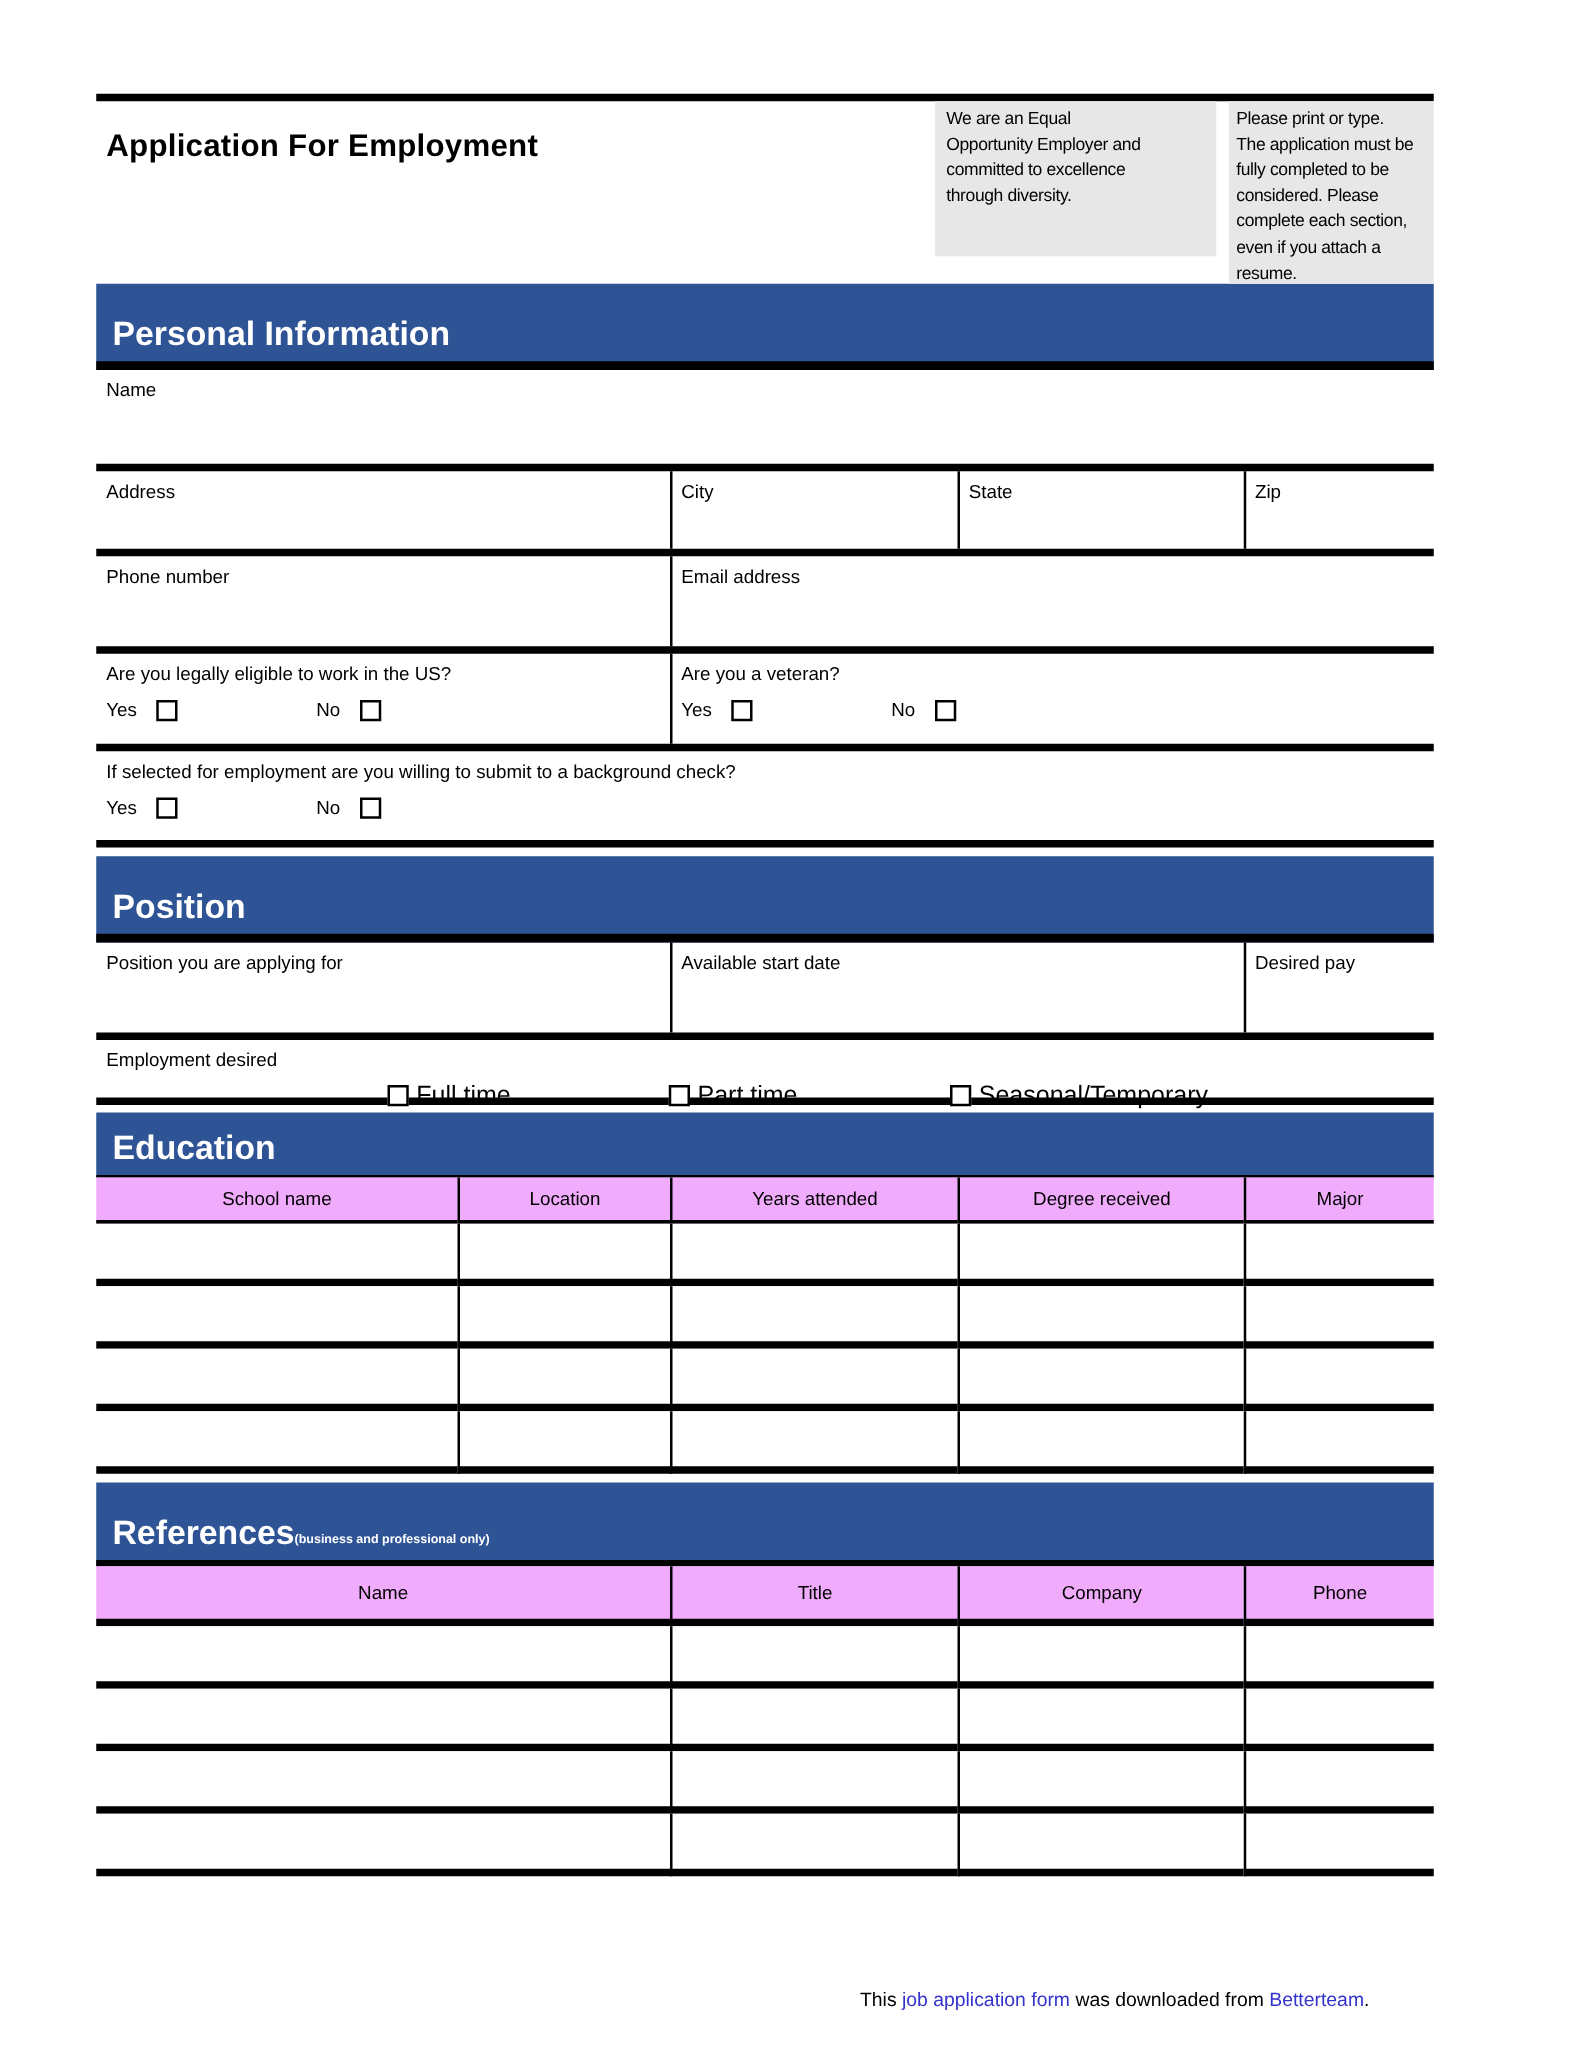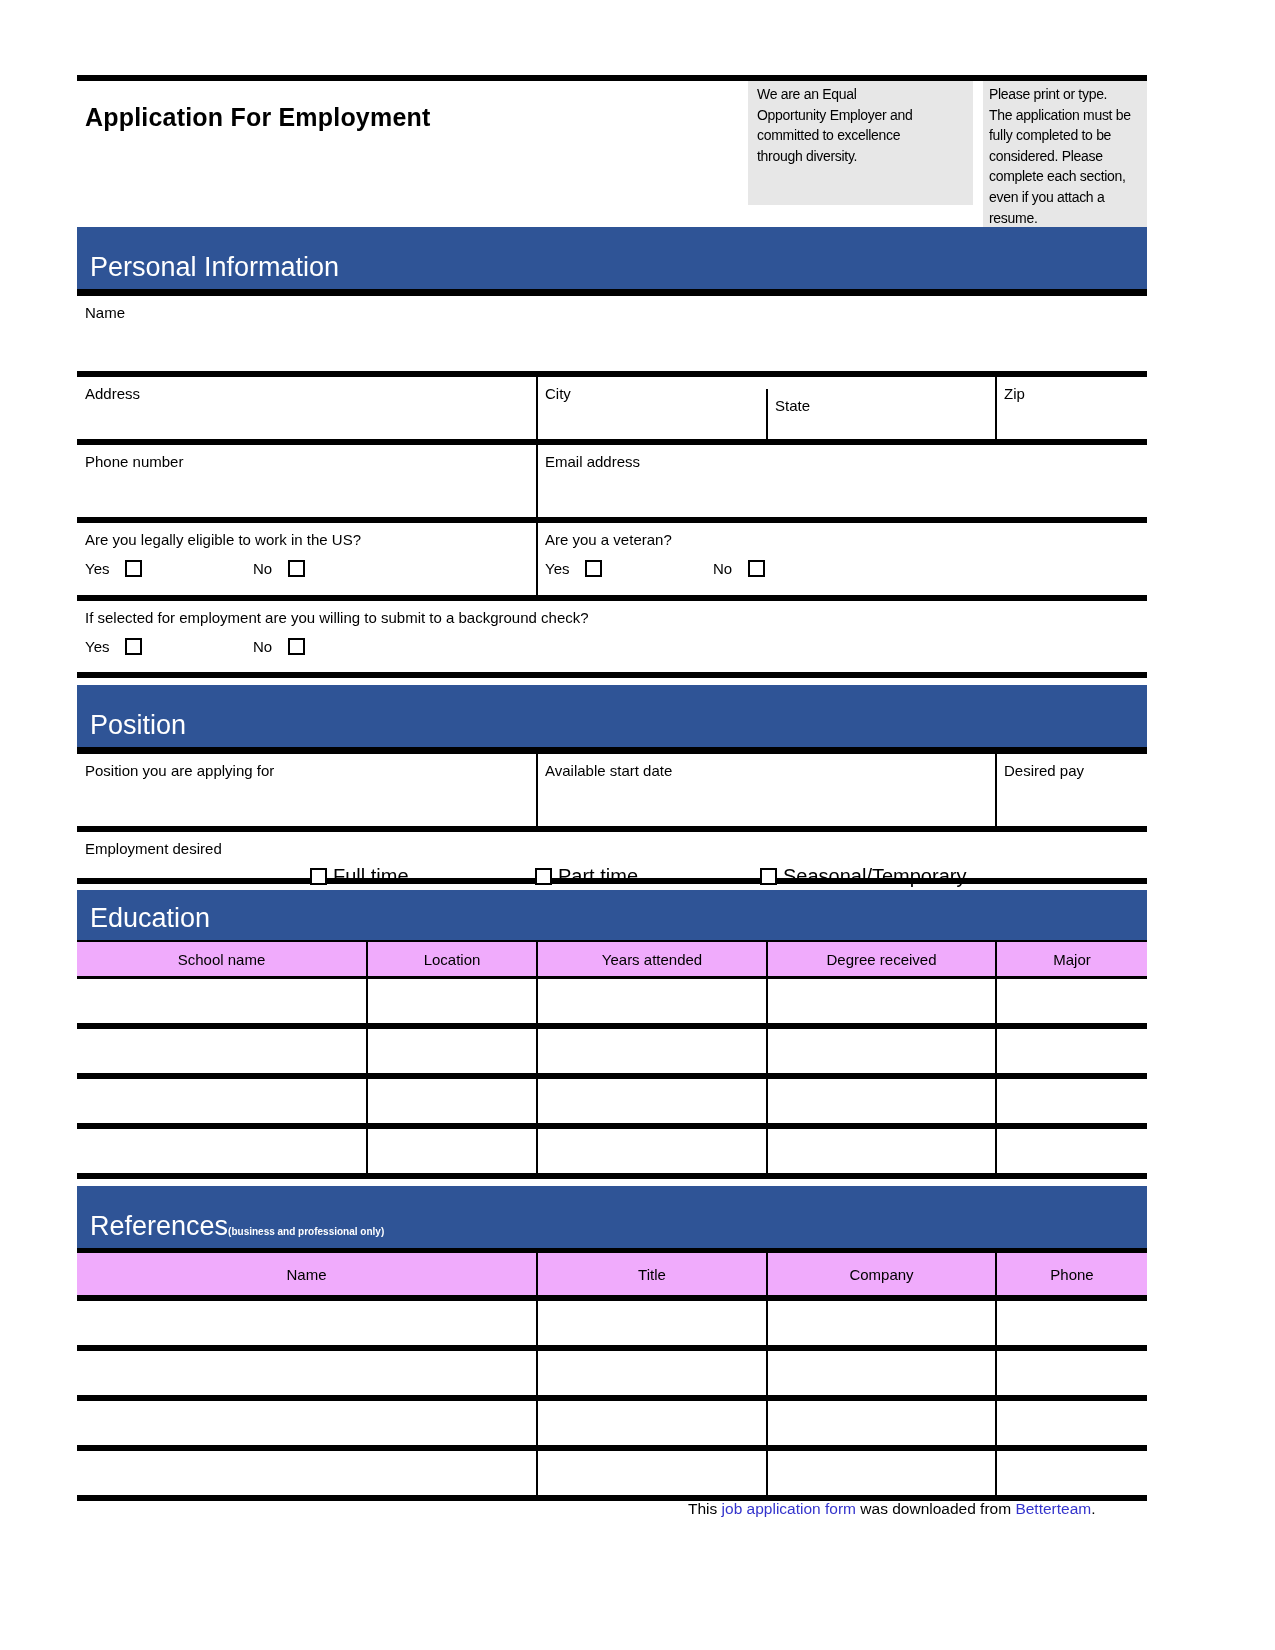--- a/index.html
+++ b/index.html
@@ -21,38 +21,38 @@
   }
   .notice-left  { left:671px; width:225px; height:124px; padding-left:9px; }
   .notice-right { left:906px; width:164px; height:146px; }
 
   
   .section-bar {
     background:#2f5496; color:#fff; height:69px;
     display:flex; align-items:flex-end; padding:0 0 8px 13px;
     border-bottom:7px solid #000;
   }
-  .section-bar .bar-title { font-size:27px; font-weight:normal; line-height:1; }
+  .section-bar .bar-title { font-size:27px; font-weight:bold; line-height:1; }
   .section-bar .bar-subtitle { font-size:10px; font-weight:bold; padding-bottom:3px; }
   .bar-edu  { height:52px; border-bottom-width:2px; }
   .bar-refs { height:67px; border-bottom-width:5px; }
   .gap6 { height:6px; } .gap7 { height:7px; }
 
   
   .p-row { display:flex; border-bottom:6px solid #000; }
   .cell { flex:none; padding:8px 8px 0 8px; font-size:15px; }
   .cell + .cell { border-left:2px solid #000; padding-left:7px; }
   .row-name    { height:81px; }
   .row-address { height:68px; }
   .row-phone   { height:78px; }
   .row-elig    { height:78px; }
   .row-bg      { height:77px; }
   .row-pos     { height:78px; }
   .row-emp     { height:52px; position:relative; }
-  .w-a { width:459px; } .w-b { width:230px; } .w-c { width:229px;margin-top:12px; }
+  .w-a { width:459px; } .w-b { width:230px; } .w-c { width:229px; }
   .w-d { width:152px; } .w-e { width:611px; } .w-f { width:459px; }
   .w-full { width:1070px; }
 
   .yesno { display:flex; align-items:center; margin-top:12px; }
   .yn-group { display:flex; align-items:center; width:168px; }
   .yn-group:last-child { width:auto; }
   .yn-label { font-size:15px; }
   .checkbox {
     display:inline-block; width:17px; height:17px;
     border:2px solid #000; background:#fff; margin-left:16px; flex:none;
@@ -71,21 +71,21 @@
     display:flex; align-items:center; justify-content:center;
     font-size:15px; background:#f0abfc;
   }
   .edu-grid .th { height:37px; border-bottom:3px solid #000; }
   .ref-grid .th { height:48px; border-bottom:6px solid #000; }
   .td { height:50px; border-bottom:6px solid #000; background:#fff; }
   .edu-grid > div:not(:nth-child(5n+1)) { border-left:2.5px solid #000; }
   .ref-grid > div:not(:nth-child(4n+1)) { border-left:2.5px solid #000; }
 
   
-  .footer { position:absolute; left:688px; top:1500px; font-size:15.5px; }
+  .footer { position:absolute; left:688px; top:1592px; font-size:15.5px; }
   .footer a, .footer .link { color:#3333cc; text-decoration:none; cursor:pointer; }
 </style>
 </head>
 <body>
 
 <div class="page">
   <div class="content">
 
     <div class="top-rule"></div>
 

